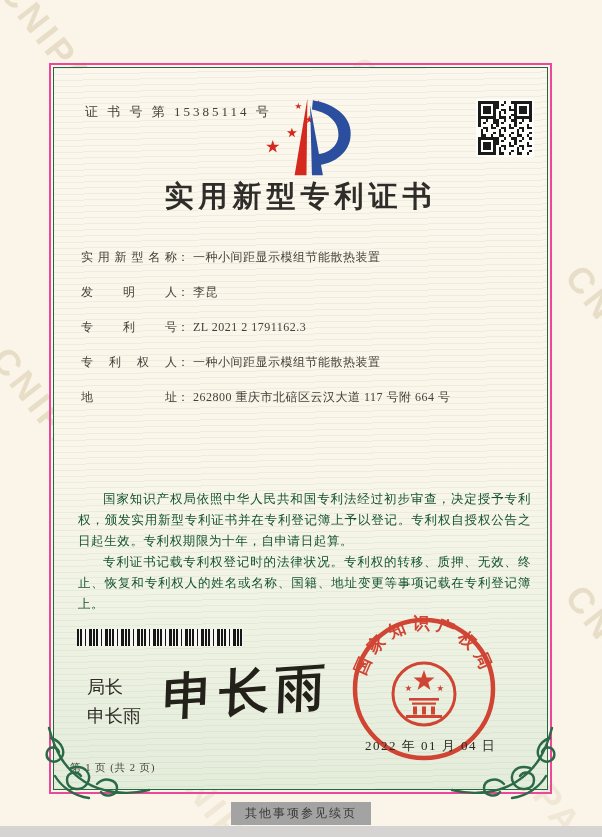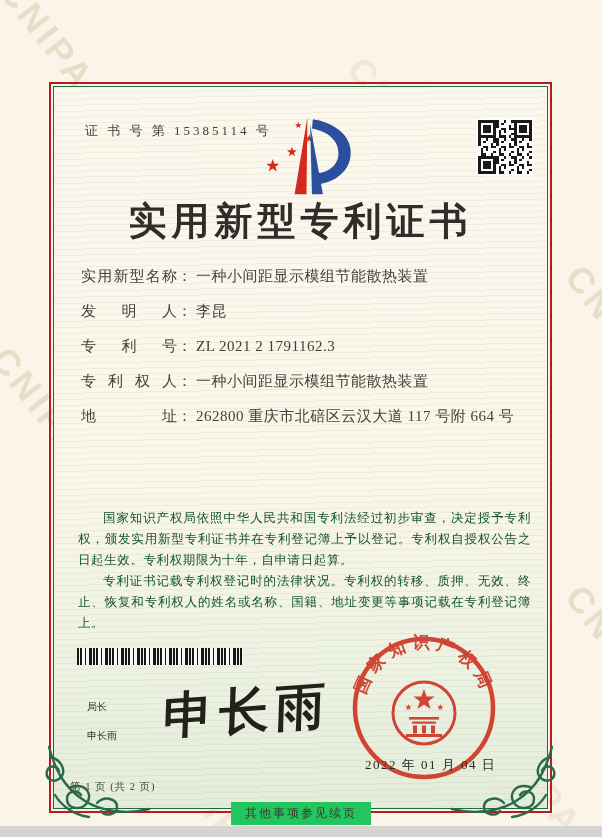--- a/index.html
+++ b/index.html
@@ -9,74 +9,74 @@
   .paper{position:absolute;left:0;top:0;width:602px;height:827px;
          background:#faf5e8;overflow:hidden;}
   .gray-strip{position:absolute;left:0;bottom:0;width:602px;height:11px;
               background:#d5d4d2;}
   .watermark{position:absolute;font-family:"Liberation Sans",sans-serif;
              font-weight:bold;font-size:36px;letter-spacing:4px;
              color:rgba(203,184,148,.38);transform:rotate(52deg);
              white-space:nowrap;pointer-events:none;}
   .watermark.light{color:rgba(203,184,148,.22);}
   
-  .cert-frame{position:absolute;left:49px;top:82px;width:499px;height:727px;
-              border:2px solid #b91c1c;}
+  .cert-frame{position:absolute;left:49px;top:63px;width:499px;height:727px;
+              border:2px solid #ec4899;}
   .cert-inner{position:absolute;left:2px;top:2px;right:2px;bottom:2px;
               border:1px solid #256745;
               background:
                 repeating-linear-gradient(179deg, rgba(122,160,120,.10) 0 1px, rgba(0,0,0,0) 1px 6px),
                 linear-gradient(180deg,#fbf7ec 0%,#faf6ea 55%,#eef2e3 78%,#e4ecda 100%);}
   
   .cert-no{position:absolute;left:34px;top:38px;font-size:13px;
            letter-spacing:3px;color:#43403a;}
   .qr-box{position:absolute;left:425px;top:34px;width:58px;height:58px;
           background:#fdfdfb;padding:2px;box-sizing:border-box;}
   .logo{position:absolute;left:50%;top:28px;transform:translateX(-50%);}
   .title{position:absolute;left:0;right:0;top:112px;text-align:center;
-         font-size:38px;font-weight:bold;letter-spacing:5px;color:#2f2d29;}
+         font-size:29px;font-weight:bold;letter-spacing:5px;color:#2f2d29;}
   
   .fields{position:absolute;left:30px;right:18px;top:182px;
-          font-size:15px;color:#45413a;}
+          font-size:12px;color:#45413a;}
   .frow{margin-bottom:14px;line-height:21px;white-space:nowrap;}
   .flabel{display:inline-block;width:96px;text-align:justify;
           text-align-last:justify;vertical-align:top;}
   .fcolon{display:inline-block;margin-right:4px;}
   .fvalue{letter-spacing:.5px;}
   .grant-gap{display:inline-block;width:42px;}
   .flabel.short{width:96px;}
   
   .body-text{position:absolute;left:27px;right:19px;top:424px;
              font-size:12.5px;line-height:21px;letter-spacing:.6px;
              color:#14532d;text-align:justify;}
   .body-text p{margin:0;text-indent:2em;}
   
   .barcode{position:absolute;left:26px;top:564px;width:166px;height:17px;
            background:repeating-linear-gradient(90deg,
              #161616 0 2px,#f6f6f2 2px 3px,#161616 3px 5px,#f6f6f2 5px 8px,
              #161616 8px 9px,#f6f6f2 9px 12px,#161616 12px 15px,#f6f6f2 15px 16px);}
   .director{position:absolute;left:36px;top:608px;
             font-family:"Liberation Sans","DejaVu Sans",sans-serif;
-            font-size:10px;color:#2e2b27;line-height:29px;}
+            font-size:18px;color:#2e2b27;line-height:29px;}
   .signature{position:absolute;left:112px;top:592px;width:220px;
              font-size:50px;font-weight:bold;color:#24201a;
              transform:rotate(-4deg) skewX(-6deg);letter-spacing:6px;
              white-space:nowrap;}
   .seal{position:absolute;left:298px;top:549px;width:150px;height:150px;
         opacity:.93;}
   .seal-date{position:absolute;left:314px;top:672px;font-size:13px;
              letter-spacing:1.5px;color:#2a2824;white-space:nowrap;}
   .page-footer{position:absolute;left:0;right:0;top:696px;text-align:left;
                font-size:10.5px;letter-spacing:1px;color:#3f3c36;padding-left:19px;}
   .flourish{position:absolute;bottom:-12px;}
   .flourish.left{left:-10px;}
   .flourish.right{right:-10px;transform:scaleX(-1);}
   
   .continuation{position:absolute;left:0;right:0;top:802px;text-align:center;}
-  .continuation span{display:inline-block;background:#22c55e;
+  .continuation span{display:inline-block;background:#a3a3a3;
                      padding:3px 14px;font-size:12px;letter-spacing:2px;
                      color:#3c3933;}
 </style>
 </head>
 <body>
 
 <div class="stage">
   <div class="paper">
 
     <span class="watermark" style="left:-18px;top:14px">CNIPA</span>

